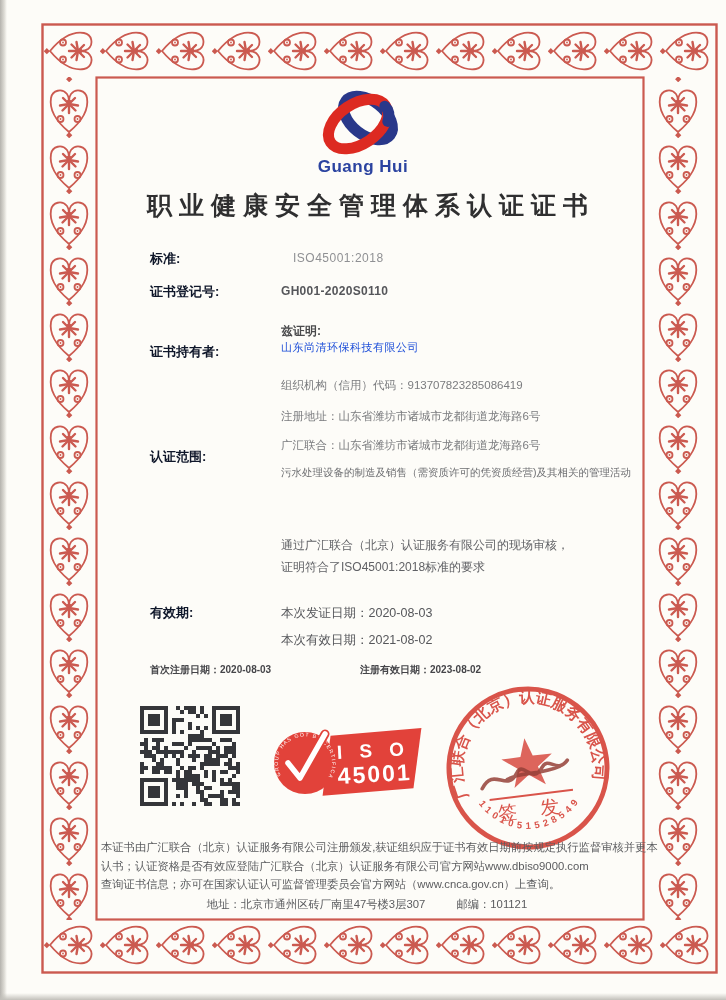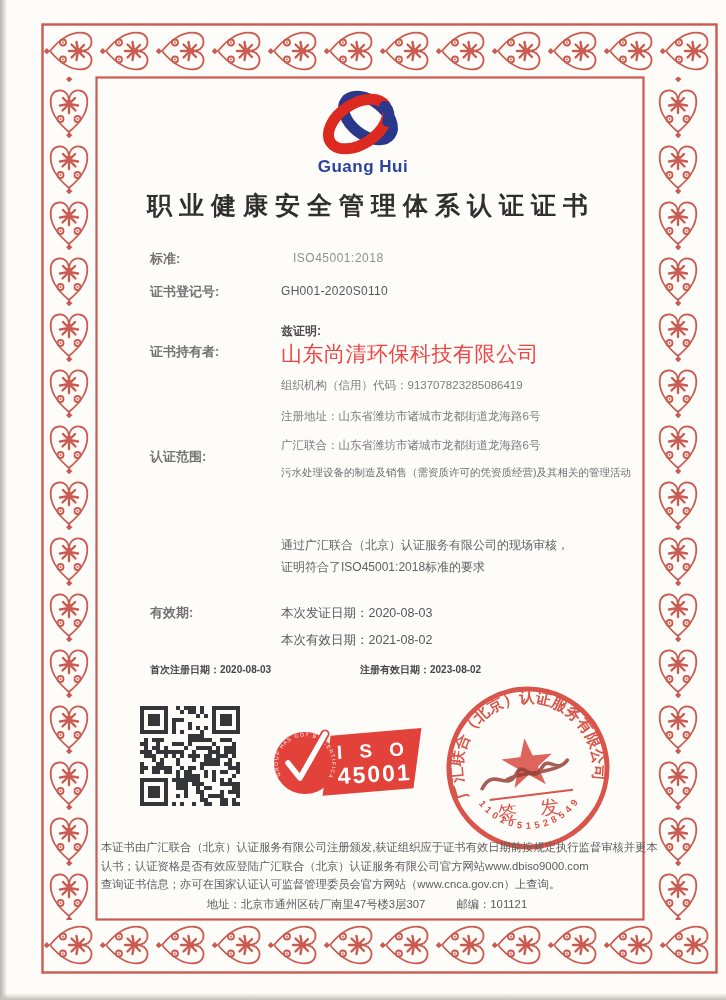--- a/index.html
+++ b/index.html
@@ -13,26 +13,26 @@
     background:linear-gradient(90deg,#b5b3ae,#dddbd5 60%,rgba(253,252,248,0));}
   .scan-edge-bottom{position:absolute;left:0;bottom:0;width:100%;height:7px;
     background:linear-gradient(0deg,#c2c0ba,rgba(253,252,248,0));}
   .border-svg{position:absolute;left:0;top:0;}
   .abs{position:absolute;}
   .logo-wrap{left:300px;top:84px;width:126px;height:76px;}
   .logo-text{left:263px;top:157px;width:200px;text-align:center;
     font-size:17px;font-weight:bold;letter-spacing:.5px;}
   .cert-title{left:98px;top:189px;width:546px;text-align:center;
     font-size:25px;font-weight:bold;letter-spacing:7px;color:#2f2f30;white-space:nowrap;}
-  .lbl{left:150px;font-size:13px;font-weight:bold;color:#737373;white-space:nowrap;}
+  .lbl{left:150px;font-size:13px;font-weight:bold;color:#0f172a;white-space:nowrap;}
   .val{left:281px;font-size:12px;color:#6f6f6f;white-space:nowrap;}
   .val-faded{color:#8f9093;letter-spacing:.5px;margin-left:12px;}
-  .val-strong{font-weight:normal;color:#55565a;letter-spacing:.3px;}
+  .val-strong{font-weight:bold;color:#55565a;letter-spacing:.3px;}
   .certify{font-weight:bold;color:#4a4a4c;margin-top:8px;}
-  .holder{font-size:21px;color:#ef4444;letter-spacing:.5px;}
+  .holder{font-size:11px;color:#1d4ed8;letter-spacing:.5px;}
   .addr{font-size:11.5px;color:#7a7b7e;}
   .scope{font-size:10.5px;color:#6d6e71;}
   .audit{font-size:12px;color:#606165;}
   .datefield{font-size:12.5px;color:#55565a;}
   .boldrow{font-size:10px;font-weight:bold;color:#454549;white-space:nowrap;}
   .footer{left:101px;top:838px;width:532px;font-size:11.3px;color:#5a5b5e;
     line-height:18.6px;}
   .footer .fline{white-space:nowrap;}
   .footer .faddr{text-align:center;white-space:nowrap;margin-top:1px;}
   .footer .faddr span{margin:0 14px;}

